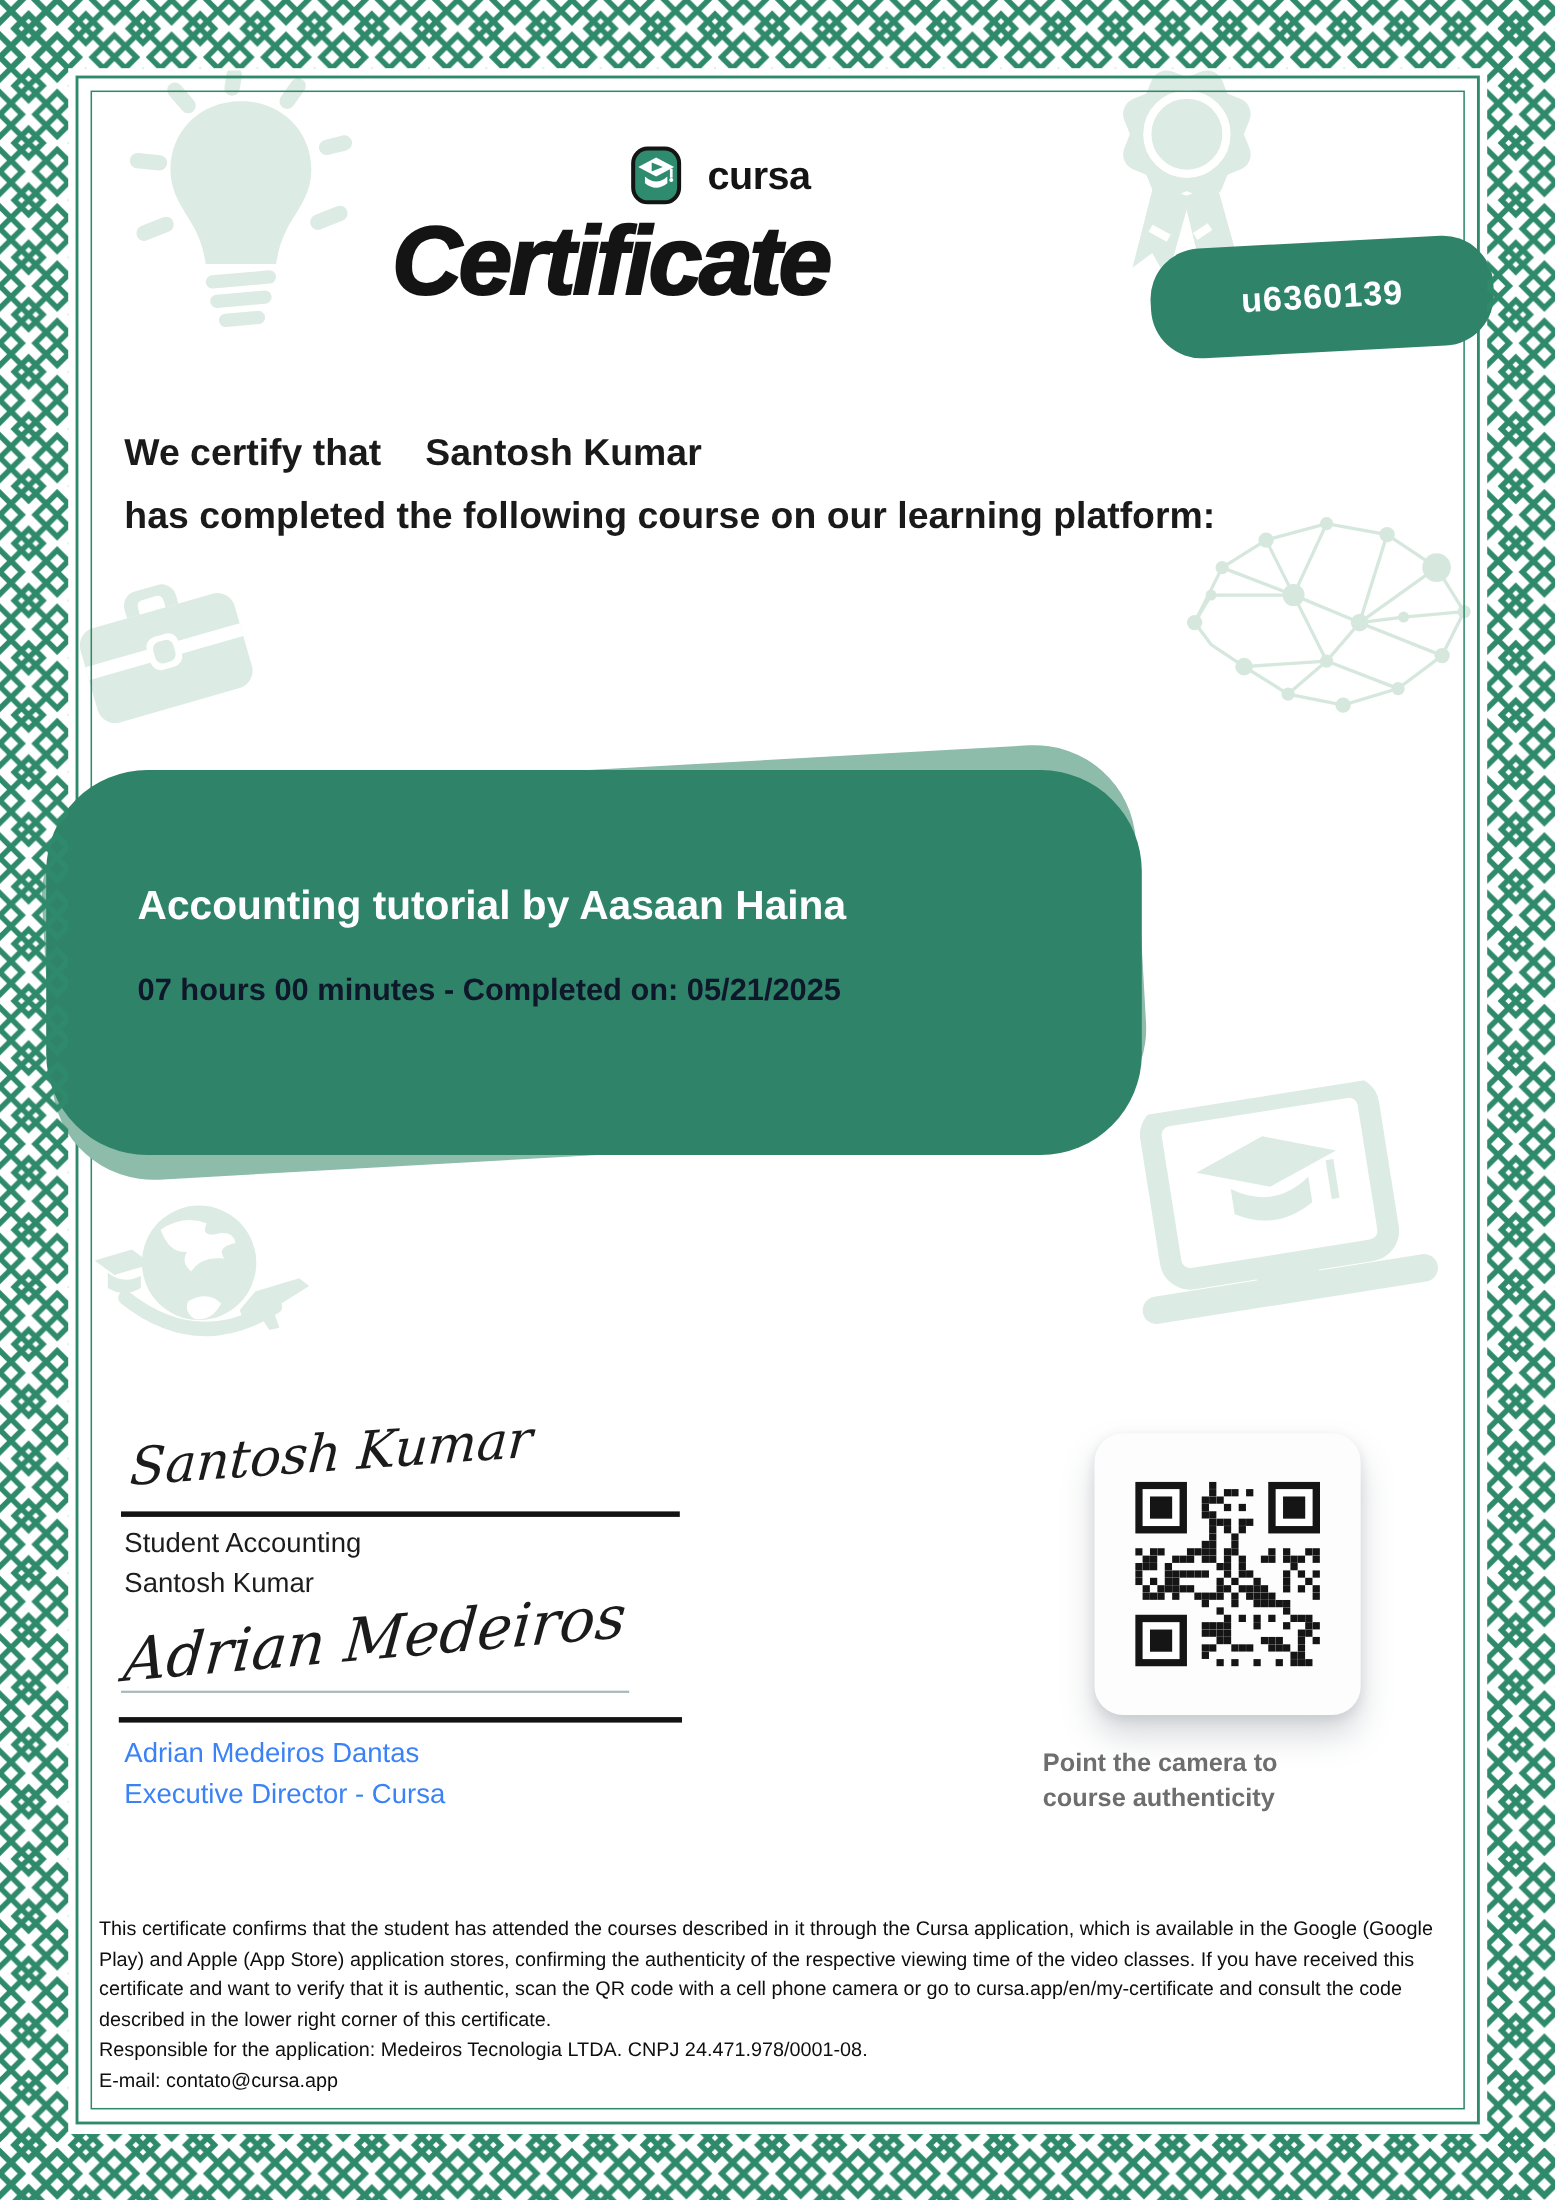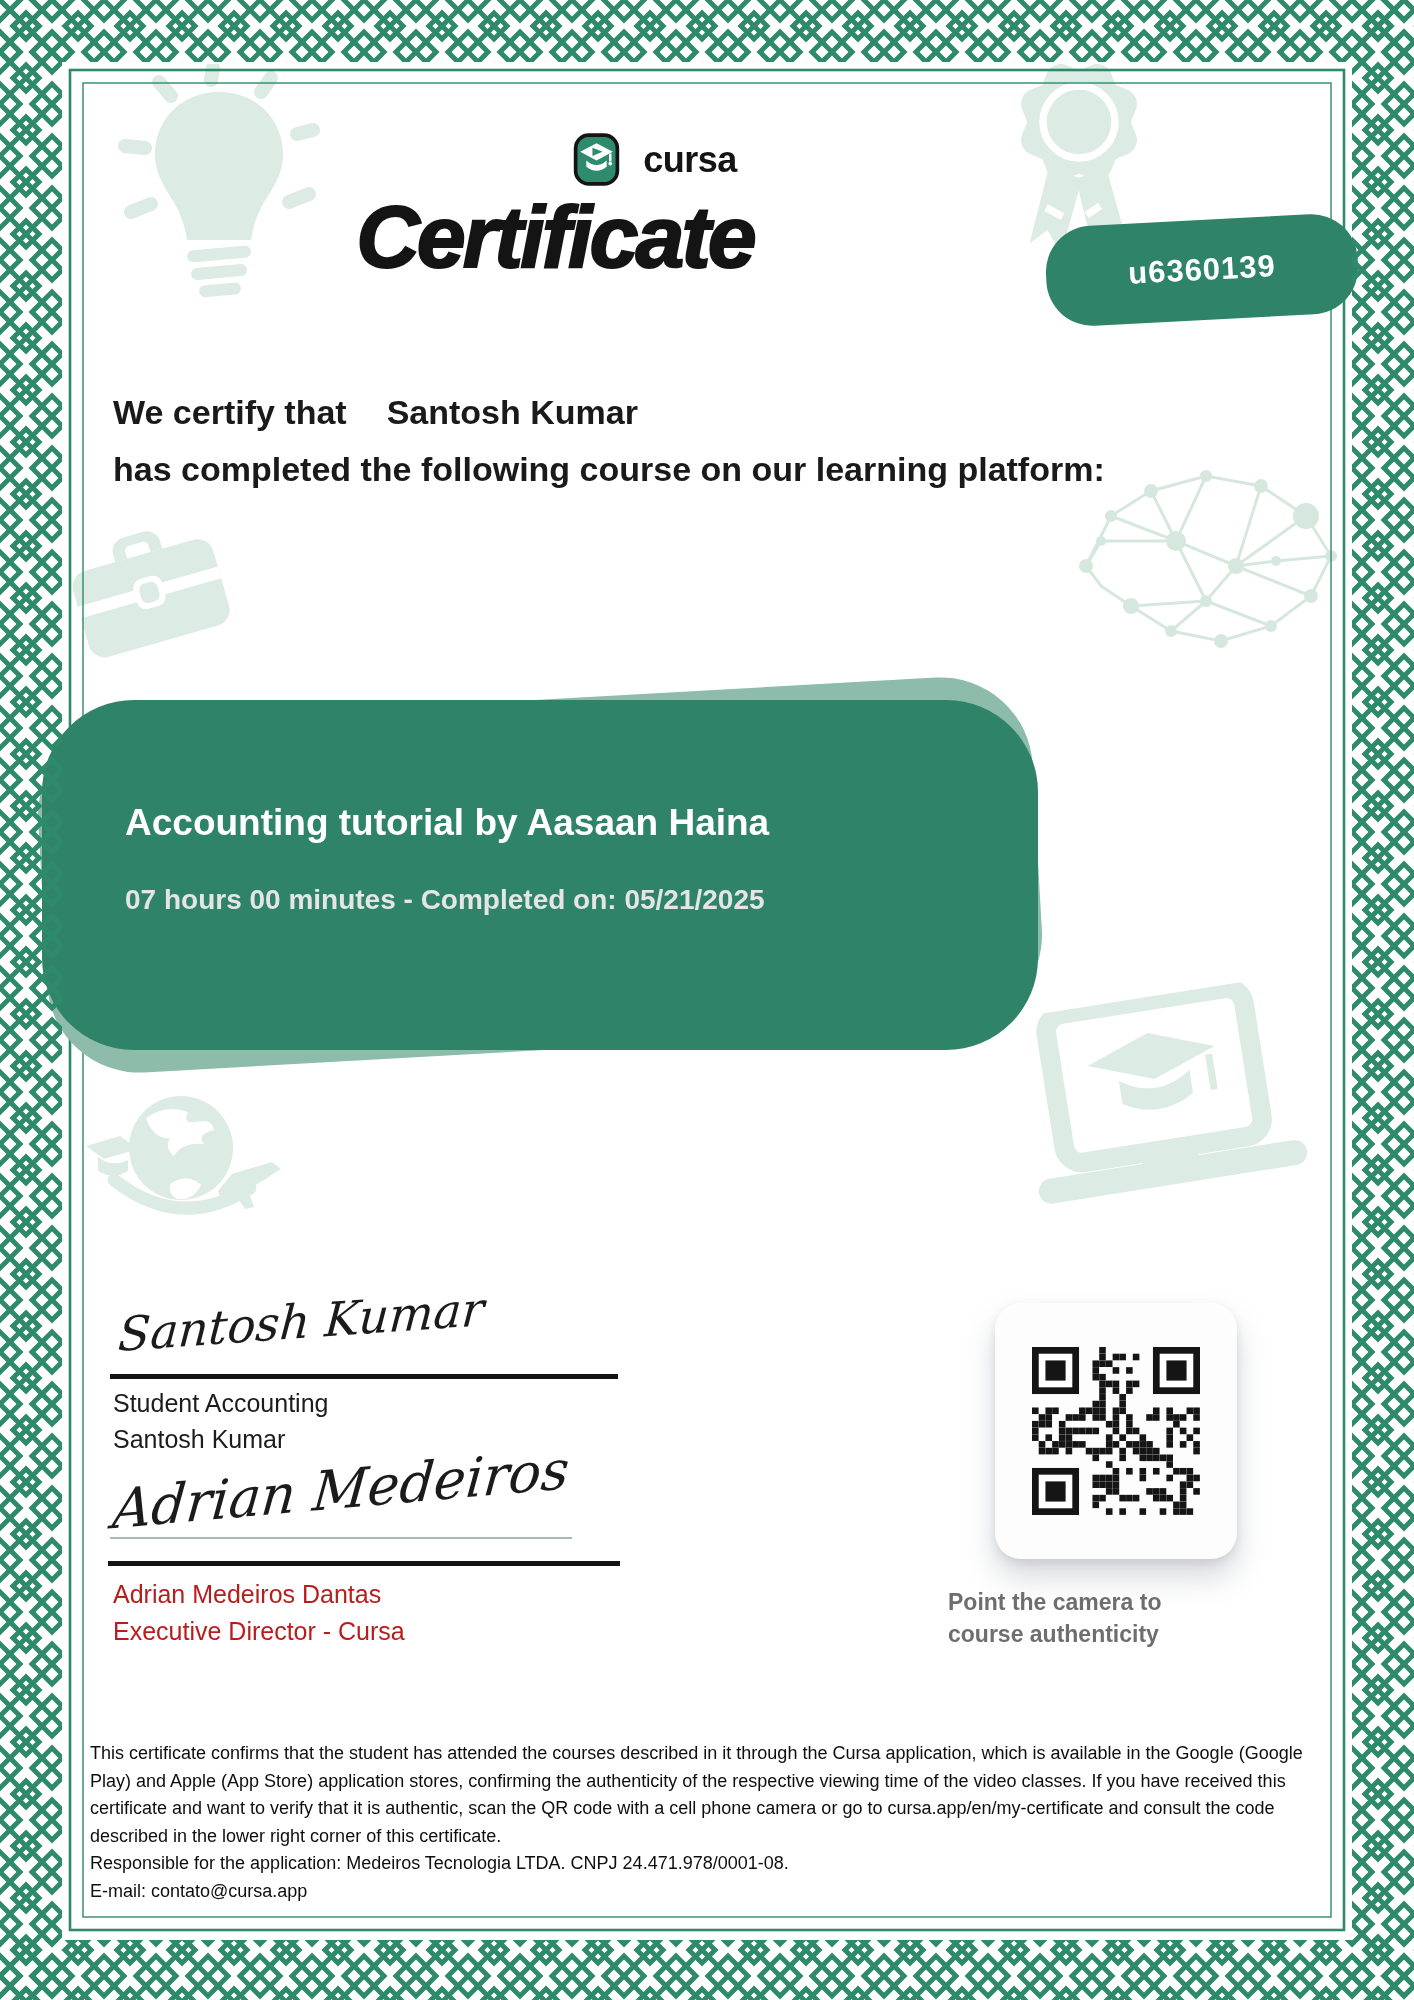--- a/index.html
+++ b/index.html
@@ -30,32 +30,32 @@
            line-height:57px; color:#1a1a1a; }
   #intro .name { margin-left:40px; }
 
   
   #bannerWrap  { left:42px; top:700px; width:996px; height:350px; z-index:2; }
   #bannerLight { position:absolute; inset:0; background:#8dbcab; border-radius:92px;
                  transform:rotate(-3.2deg); }
   #bannerMain  { position:absolute; inset:0; background:#2e8368; border-radius:92px; }
   #courseTitle { position:absolute; left:83px; top:102px; color:#fff; font-size:37px;
                  font-weight:700;text-align:right; }
-  #courseMeta  { position:absolute; left:83px; top:184px; color:#e5e5e5; font-size:28px;
+  #courseMeta  { position:absolute; left:83px; top:184px; color:#0f172a; font-size:28px;
                  font-weight:700; }
 
   
   .script { font-family:"DejaVu Serif", serif; font-style:italic; color:#1b1b1b; z-index:2; }
   #sig1 { left:118px; top:1294px; font-size:47px; transform:rotate(-4deg) skewX(-8deg); }
   #sig1line { left:110px; top:1374px; width:508px; height:5px; background:#131313; z-index:2; }
   #sig1block { left:113px; top:1385px; font-size:25px; line-height:36px; z-index:2; color:#1c1c1c; }
   #sig2 { left:112px; top:1458px; font-size:54px; transform:rotate(-5deg) skewX(-10deg); }
   #sig2thin { left:110px; top:1537px; width:462px; height:2px; background:#aab6bc; z-index:2; }
   #sig2line { left:108px; top:1561px; width:512px; height:5px; background:#131313; z-index:2; }
-  #sig2block { left:113px; top:1576px; font-size:25px; line-height:37px; z-index:2; color:#b91c1c; }
+  #sig2block { left:113px; top:1576px; font-size:25px; line-height:37px; z-index:2; color:#3b82f6; }
 
   
   #qrCard { left:995px; top:1303px; width:242px; height:256px; background:#fdfdfe;
             border-radius:26px; z-index:2; display:flex; align-items:center; justify-content:center;
             box-shadow:0 18px 30px rgba(120,130,140,.30), 0 4px 10px rgba(120,130,140,.18); }
   #qrCaption { left:948px; top:1586px; width:262px; font-size:23px;
                font-weight:700; color:#6e6e6e; line-height:32px; z-index:2; }
 
   
   #footer { left:90px; top:1740px; width:1248px; font-size:18px; line-height:27.5px;

